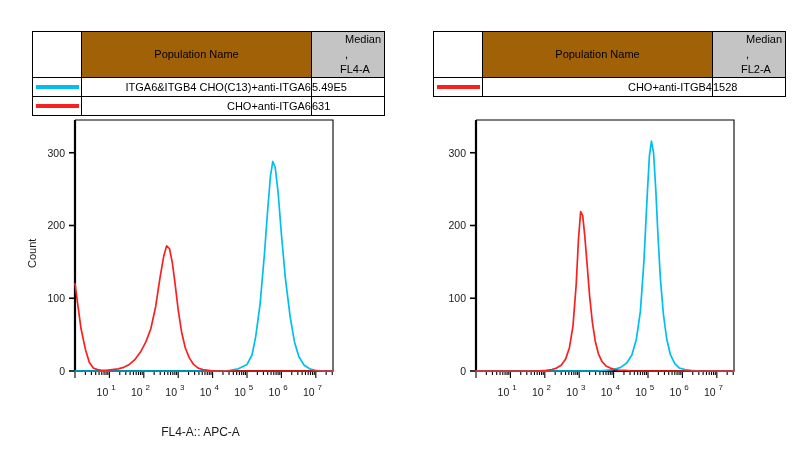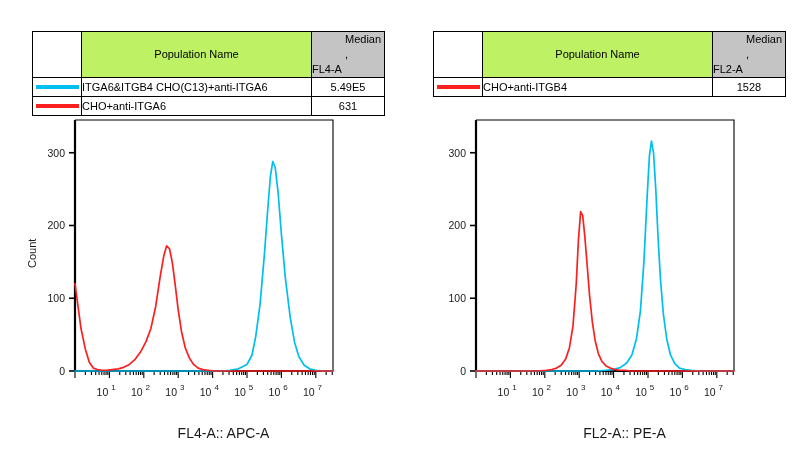--- a/index.html
+++ b/index.html
@@ -25,41 +25,41 @@
   }
   .legend-table td,.legend-table th{
     border:1px solid #000;
     padding:0;
     font-weight:normal;
     font-size:11px;
     color:#000;
     vertical-align:middle;
   }
   .lt-swatch-head{width:48px;background:#ffffff;}
-  .lt-name-head{background:#bef264;text-align:center;height:37px;line-height:1.35;}
+  .lt-name-head{background:#a16207;text-align:center;height:37px;line-height:1.35;}
   .lt-median-head{background:#c4c4c4;width:72px;text-align:left;padding-left:3px;line-height:1.35;}
   .lt-median-head .mh-l1{display:block;padding-left:33px;}
-  .lt-median-head .mh-l2{display:block;}
+  .lt-median-head .mh-l2{display:block;padding-left:28px;}
   .lt-row td{height:18px;}
   .lt-swatch{width:48px;background:#ffffff;position:relative;}
   .swatch-line{
     position:absolute;left:3px;right:2px;top:50%;
     height:4px;margin-top:-2px;
   }
-  .lt-name{text-align:left;padding-left:3px;white-space:nowrap;overflow:hidden;}
-  .lt-median{text-align:center;padding-right:3px;white-space:nowrap;}
+  .lt-name{text-align:right;padding-left:3px;white-space:nowrap;overflow:hidden;}
+  .lt-median{text-align:left;padding-right:3px;white-space:nowrap;}
 
   
   .plot-wrap{position:absolute;left:0;top:0;width:401px;height:449px;}
   .plot-svg{position:absolute;left:0;top:0;}
   .axis-label-x{
     position:absolute;
     width:401px;text-align:center;
     top:425px;left:0;
-    font-size:14px;color:#1a1a1a;padding-left:23px;
+    font-size:12px;color:#1a1a1a;
   }
   .axis-label-y{
     position:absolute;
     font-size:11px;color:#1a1a1a;
     transform:rotate(-90deg);
     transform-origin:left top;
     white-space:nowrap;
   }
   #ylab-left{left:26px;top:268px;}
   .tick-txt{font-size:10.5px;fill:#1a1a1a;font-family:"Liberation Sans",sans-serif;}
@@ -336,15 +336,14 @@
           <text x="285.40861184564767" y="390" class="tick-exp" text-anchor="middle">6</text>
         </g>
         <g>
           <text x="308.81004715325565" y="396" class="tick-txt" text-anchor="middle">10</text>
           <text x="319.81004715325565" y="390" class="tick-exp" text-anchor="middle">7</text>
         </g>
         <path d="M75.00 371.00 L109.40 371.00 L143.80 371.00 L178.20 371.00 L195.58 371.00 L204.97 370.27 L212.61 369.54 L219.63 367.36 L225.69 363.00 L230.89 354.99 L235.41 338.99 L239.38 311.34 L242.91 261.87 L246.08 197.85 L248.43 155.65 L250.46 141.10 L252.56 152.74 L254.76 189.12 L256.98 235.68 L259.45 279.33 L262.39 314.25 L265.72 338.99 L269.48 354.99 L273.78 363.72 L278.44 368.09 L284.13 369.54 L290.19 370.27 L297.82 371.00 L308.18 371.00 L333.00 371.00 " fill="none" stroke="#00bfef" stroke-width="1.7" stroke-linejoin="round" stroke-linecap="round"></path>
         <path d="M75.00 371.00 L109.40 371.00 L136.17 371.00 L145.23 370.27 L150.82 369.54 L155.58 368.09 L160.22 365.18 L164.51 359.36 L168.43 347.72 L172.00 325.89 L175.24 283.70 L177.44 240.04 L179.63 211.67 L181.66 215.31 L183.76 235.68 L186.13 264.78 L188.56 295.34 L191.28 321.53 L194.11 340.44 L197.34 353.54 L201.00 361.54 L204.97 365.91 L209.27 368.09 L214.03 369.54 L218.66 370.27 L224.39 370.27 L229.98 371.00 L236.65 371.00 L245.43 371.00 L333.00 371.00 " fill="none" stroke="#fb2020" stroke-width="1.7" stroke-linejoin="round" stroke-linecap="round"></path>
       </svg>
 
-    <div class="axis-label-x">FL2-A:: PE-A</div>
   </div>
 </div>
 
 </body></html>

